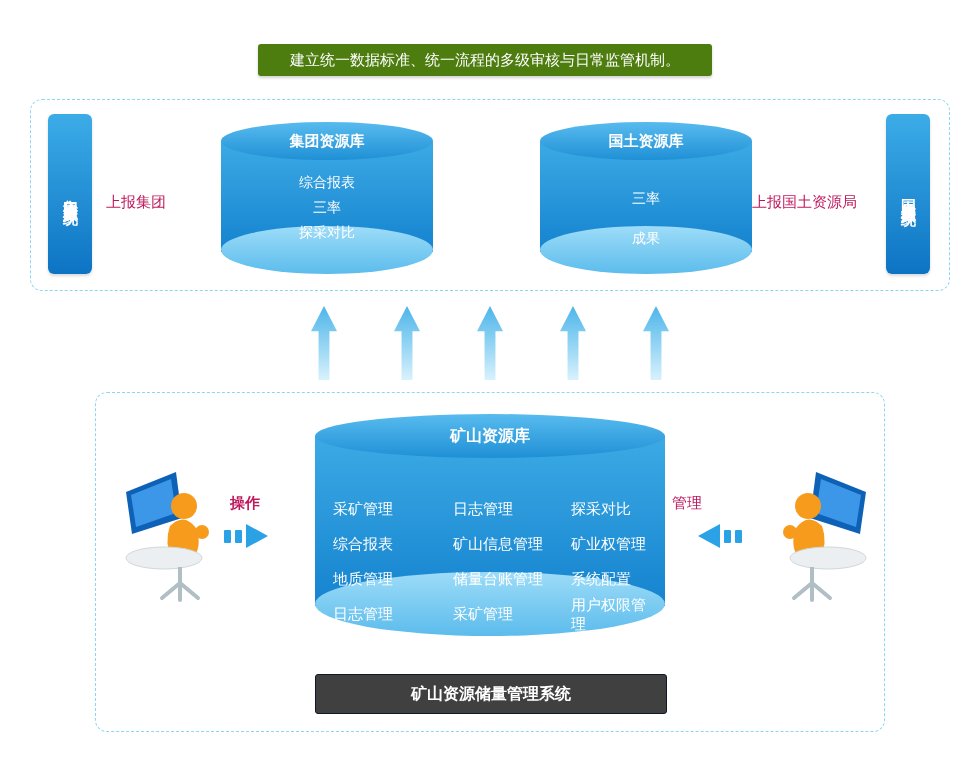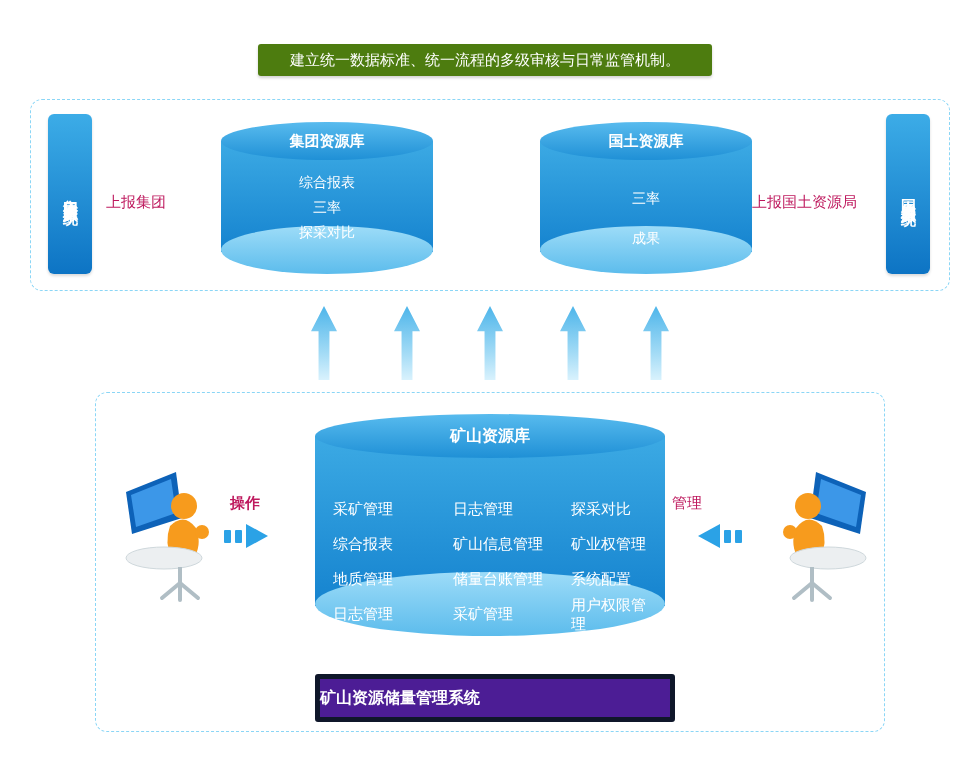--- a/index.html
+++ b/index.html
@@ -87,23 +87,23 @@
   .h-tri-r { width:0; height:0; border-top:12px solid transparent; border-bottom:12px solid transparent; border-left:22px solid #2ba2e6; margin-left:2px; }
   .h-tri-l { width:0; height:0; border-top:12px solid transparent; border-bottom:12px solid transparent; border-right:22px solid #2ba2e6; margin-right:2px; }
 
   
   .person { position:absolute; width:92px; height:140px; }
   .person.mirrored svg { transform:scaleX(-1); }
 
   
   .system-box {
     position:absolute; left:315px; top:674px; width:350px; height:38px;
-    background:#4c1d95; border:5px solid #0f172a; border-radius:3px;
+    background:#404040; border:1px solid #0f172a; border-radius:3px;
     color:#fff; font-size:16px; font-weight:bold;
-    display:flex; align-items:center; 
+    display:flex; align-items:center; justify-content:center;
   }
 </style>
 </head>
 <body>
 
 <div class="canvas">
 
   <div class="banner">
     <span>建立统一数据标准、统一流程的多级审核与日常监管机制。</span>
   </div>

